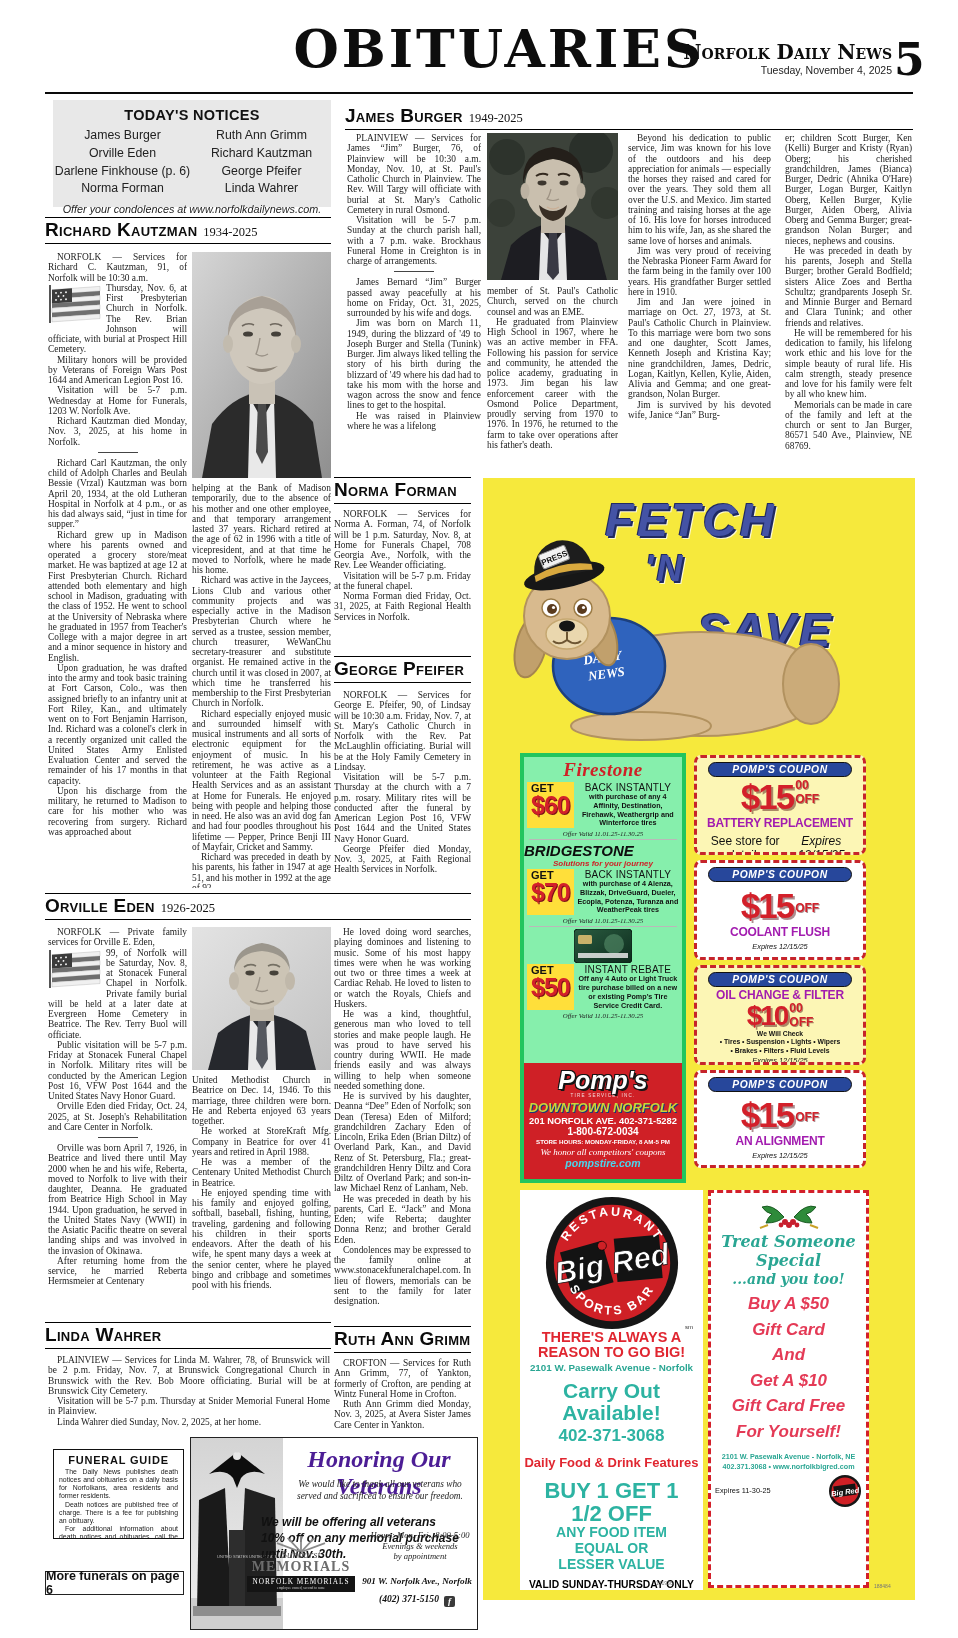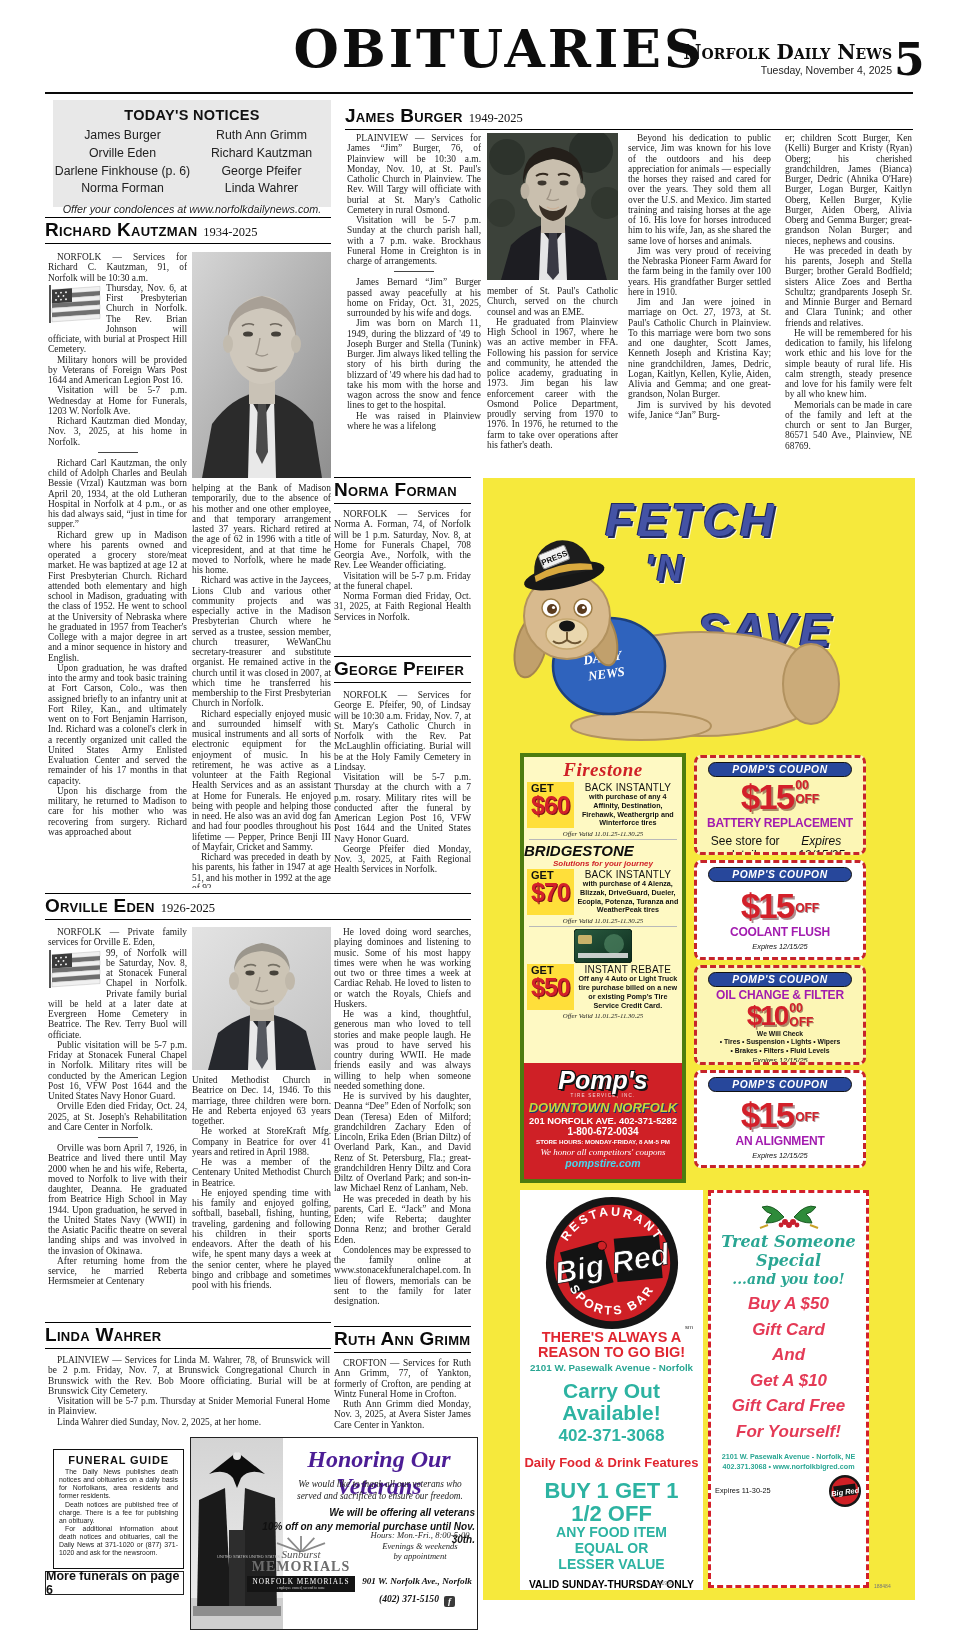--- a/index.html
+++ b/index.html
@@ -31,35 +31,35 @@
   .oyears{font-size:12.5px;margin-left:6px;color:#111}
   .col{position:absolute;font-size:9.4px;line-height:10.25px;text-align:justify;overflow:hidden;hyphens:auto;color:#1c1c1c}
   .bp{margin:0;text-indent:9px}
   .bp.ni{text-indent:0}
   .sep{width:40px;height:1px;background:#444;margin:5px auto}
   .photo{display:block;width:100%;margin:0 0 5px}
   .photo svg{display:block;width:100%;height:auto}
   .flagL{float:left;width:54px;height:40px;margin:1px 4px 1px 0}
 
   
-  #fguide{left:53px;top:1449px;width:131px;height:120px;border:1.5px solid #111;box-sizing:border-box;
+  #fguide{left:53px;top:1449px;width:131px;height:90px;border:1.5px solid #111;box-sizing:border-box;
     font-family:"Liberation Sans",sans-serif;padding:4px 5px;overflow:hidden}
   #fguide .t{font-weight:700;font-size:11px;text-align:center;letter-spacing:.8px;margin-bottom:2px}
   #fguide p{margin:0;font-size:6.9px;line-height:1.18;text-align:justify;text-indent:6px;color:#222}
   #morefun{left:45px;top:1571px;width:139px;height:24px;border:1.6px solid #222;box-sizing:border-box;
     font-family:"Liberation Sans",sans-serif;font-weight:700;font-size:12.5px;display:flex;align-items:center;justify-content:center}
 
   
   #vets{left:190px;top:1437px;width:288px;height:193px;border:1px solid #222;box-sizing:border-box;background:#fff;overflow:hidden}
   #vets .ph{position:absolute;left:0;top:0;width:92px;height:100%}
   #vets .title{position:absolute;left:92px;top:8px;width:192px;text-align:center;
     font-family:"Liberation Serif",serif;font-style:italic;font-weight:700;font-size:24px;color:#4c1d95}
   #vets .thanks{position:absolute;left:96px;top:40px;width:186px;text-align:center;font-style:italic;font-size:9.3px;line-height:1.3;color:#222}
-  #vets .offer{position:absolute;left:70px;top:68px;width:214px;text-align:right;font-style:italic;font-weight:700;
-    font-family:"Liberation Sans",sans-serif;font-size:10px;line-height:1.35;color:#111}
+  #vets .offer{position:absolute;left:70px;top:76px;width:214px;text-align:left;font-style:italic;font-weight:700;
+    font-family:"Liberation Sans",sans-serif;font-size:12px;line-height:1.35;color:#111}
   #vets .logo{position:absolute;left:56px;top:98px;width:108px;text-align:center}
   #vets .sunb{font-style:italic;font-size:11px;color:#555;margin-top:-4px}
   #vets .mems{font-family:"Liberation Serif",serif;font-weight:700;font-size:14px;letter-spacing:1px;color:#6d6d6d;line-height:1}
   #vets .bar{background:#141414;color:#fff;margin-top:2px;padding:1px 0 2px}
   #vets .bar .b1{font-family:"Liberation Serif",serif;font-size:7.3px;letter-spacing:1px}
   #vets .bar .b2{font-size:3.6px;color:#cfcfcf}
   #vets .hours{position:absolute;left:176px;top:92px;width:106px;text-align:center;font-style:italic;font-size:8.6px;line-height:1.25;color:#222}
   #vets .addr{position:absolute;left:168px;top:138px;width:116px;text-align:center;font-style:italic;font-weight:700;font-size:9.2px}
   #vets .phone{position:absolute;left:168px;top:155px;width:116px;text-align:center;font-style:italic;font-weight:700;font-size:9.6px}
   #vets .fb{display:inline-block;width:11px;height:11px;background:#3a3a3a;color:#fff;font-family:"Liberation Serif",serif;
@@ -68,21 +68,21 @@
   
   #yellow{left:483px;top:478px;width:432px;height:1122px;background:#f6e93c;overflow:hidden}
   .fetchword{position:absolute;font-family:Liberation Sans, sans-serif;font-weight:800;font-style:italic;color:#4453a5;
     text-shadow:2px 2px 0 #202a63,-1px -1px 0 #202a63,3px 3px 0 rgba(255,255,255,.75);letter-spacing:3px}
   #fw1{left:122px;top:14px;font-size:47px}
   #fw2{left:162px;top:70px;font-size:36px}
   #fw3{left:214px;top:124px;font-size:47px}
   #dog{position:absolute;left:8px;top:56px;width:352px;height:212px}
 
   
-  #pomps{left:520px;top:753px;width:166px;height:430px;background:#fef9c3;border:4px solid #4d7c0f;box-sizing:border-box;overflow:hidden}
+  #pomps{left:520px;top:753px;width:166px;height:430px;background:#86efac;border:4px solid #22c55e;box-sizing:border-box;overflow:hidden}
   .brandF{color:#cf2026;font-family:"Liberation Serif",serif;font-weight:700;font-style:italic;font-size:19px;text-align:center;margin-top:2px;letter-spacing:.5px}
   .brandB{font-family:Liberation Sans, sans-serif;font-weight:800;font-style:italic;font-size:15px;color:#0d0d0d;margin-top:1px}
   .tagB{color:#cf2026;font-style:italic;font-weight:700;font-size:8px;text-align:center;margin-bottom:1px;font-family:"Liberation Sans",sans-serif}
   .prow{display:flex;margin:1px 3px 0}
   .getbox{background:#ffdf3a;padding:1px 4px 2px;margin-right:3px;text-align:left}
   .getbox .g{font-family:"Liberation Sans",sans-serif;font-weight:800;font-size:11px;color:#111;line-height:1}
   .getbox .amt{font-family:"Liberation Sans",sans-serif;font-weight:800;font-size:25px;color:#d3202a;line-height:.95;letter-spacing:-1px;text-shadow:1px 1px 0 #7a1216}
   .ptxt{flex:1;text-align:center;font-family:"Liberation Sans",sans-serif}
   .ptxt .h{font-weight:400;font-size:10px;letter-spacing:.2px}
   .ptxt .b{font-weight:700;font-size:7.2px;line-height:1.22;color:#111}

